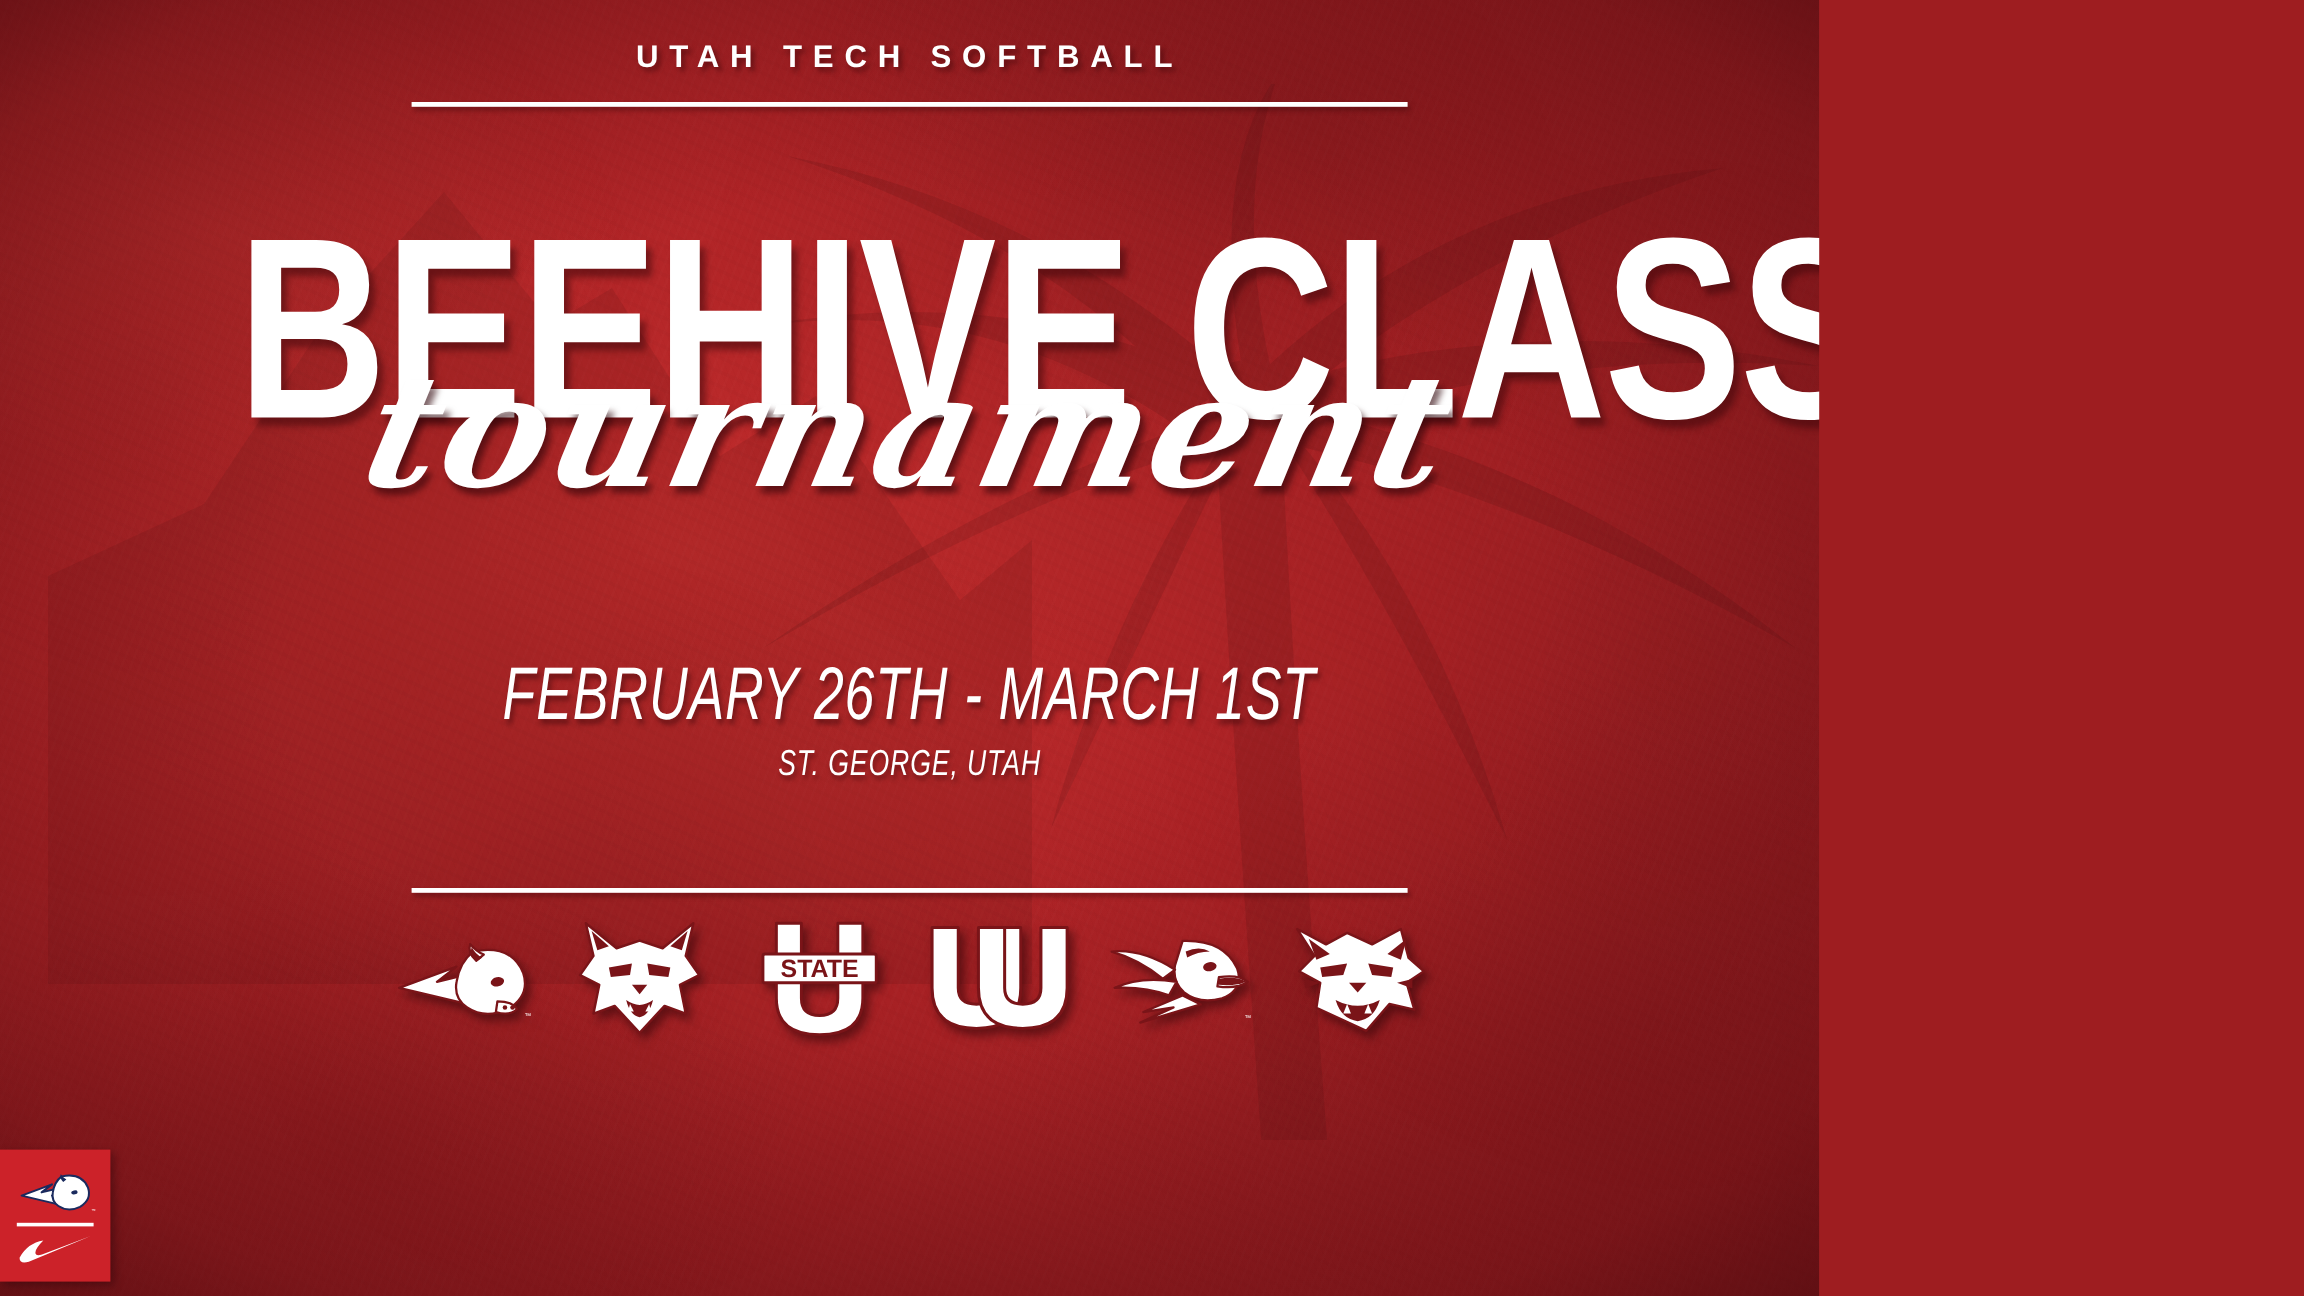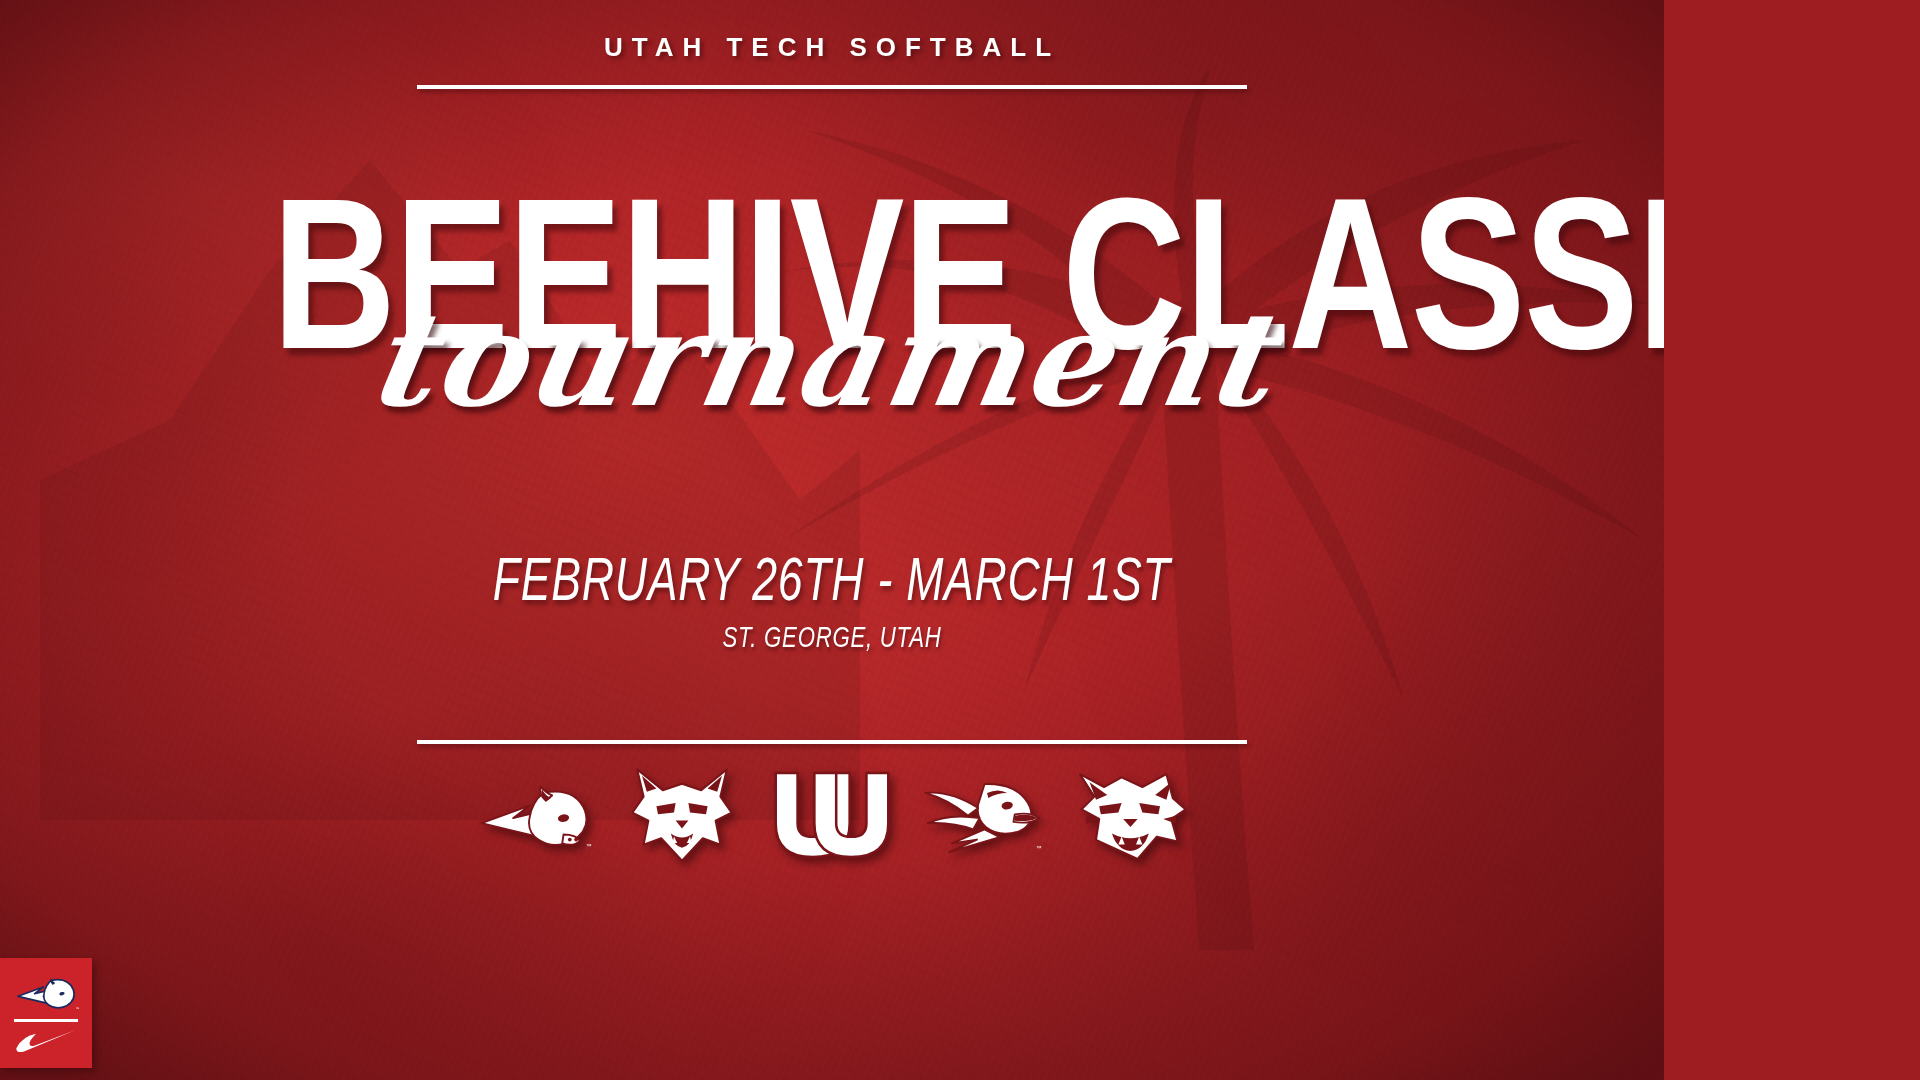--- a/index.html
+++ b/index.html
@@ -7,21 +7,21 @@
 
   html, body {
     width:1920px; height:1080px;
     overflow:hidden;
     background:#9e1d20;
     font-family:"Liberation Sans", sans-serif;
   }
 
   #graphic {
     position:relative;
-    width:1664px; height:1080px;
+    width:1516px; height:1080px;
     overflow:hidden;
     background:
       radial-gradient(ellipse 1300px 820px at 38% 42%, #c02c2c 0%, #ad2326 42%, #951c20 78%, #8a181c 100%);
   }
 
   
   .tex-a, .tex-b, .tex-c {
     position:absolute; inset:0; pointer-events:none;
   }
   .tex-a {
@@ -253,20 +253,29 @@
             <path d="M20 16 L38 32 L26 36 Z"></path>
             <path d="M120 16 L102 32 L114 36 Z"></path>
           </g>
           <g fill="#fff">
             <path d="M60 92 L64 100 L58 100 Z"></path>
             <path d="M80 92 L76 100 L82 100 Z"></path>
           </g>
         </svg>
       </div>
 
+      <div class="team-logo">
+        <svg viewBox="0 0 130 130">
+          <g fill="#fff" stroke="#7a1418" stroke-width="3" stroke-linejoin="round">
+            <path d="M20 8 L46 8 L46 86 Q46 104 65 104 Q84 104 84 86 L84 8 L110 8 L110 86 Q110 124 65 124 Q20 124 20 86 Z"></path>
+            <rect x="6" y="40" width="118" height="30" rx="2"></rect>
+          </g>
+          <text x="65" y="64" text-anchor="middle" font-size="26" font-weight="700" fill="#7a1418" font-family="'Liberation Sans',sans-serif">STATE</text>
+        </svg>
+      </div>
 
       <div class="team-logo">
         <svg viewBox="0 0 150 120">
           <g fill="#fff" stroke="#7a1418" stroke-width="3" stroke-linejoin="round">
             <path d="M8 10 L34 10 L34 70 Q34 86 52 86 Q70 86 70 70 L70 10 L96 10 L96 70 Q96 110 52 110 Q8 110 8 70 Z"></path>
             <path d="M54 10 L80 10 L80 70 Q80 86 98 86 Q116 86 116 70 L116 10 L142 10 L142 70 Q142 110 98 110 Q54 110 54 70 Z"></path>
           </g>
         </svg>
       </div>
 

